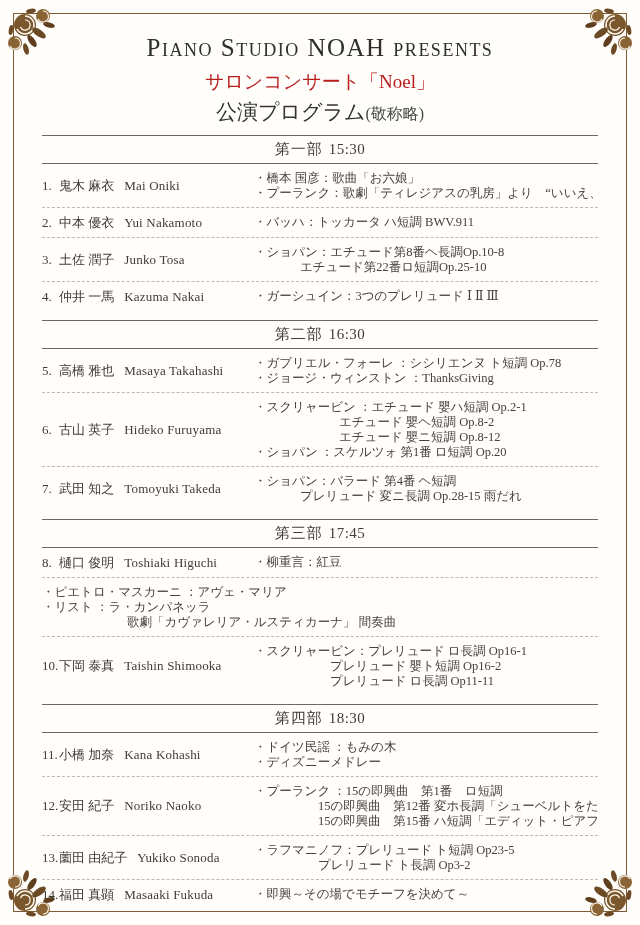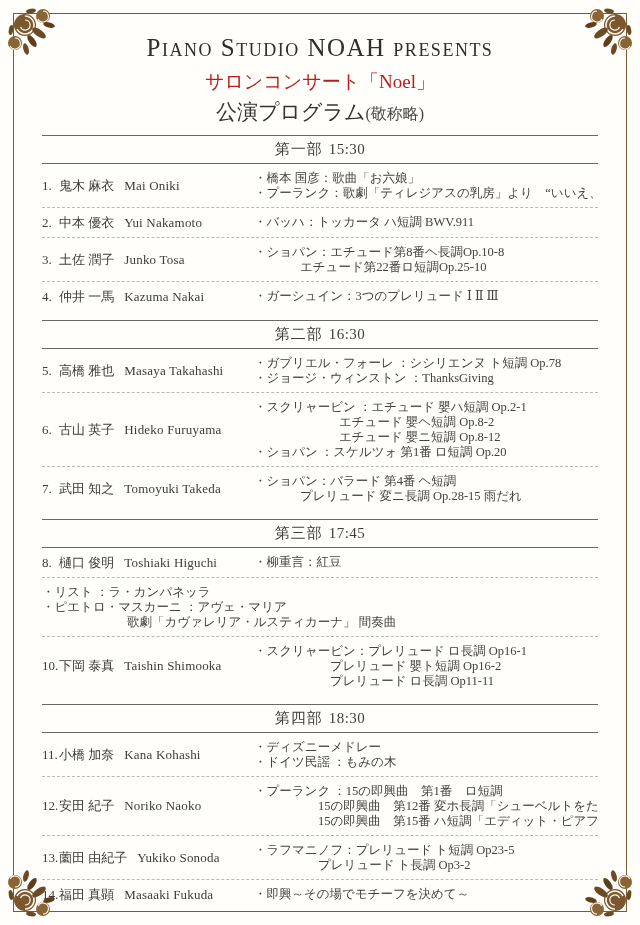--- a/index.html
+++ b/index.html
@@ -163,44 +163,44 @@
     </div>
     <div class="rows">
       <div class="perf">
         <div class="who"><span class="num">8.</span><span class="jp">樋口 俊明</span><span class="en">Toshiaki Higuchi</span></div>
         <div class="pieces">
           <div class="pline">・柳重言：紅豆</div>
         </div>
       </div>
       <div class="perf">
         <div class="pieces">
+          <div class="pline">・ピエトロ・マスカーニ ：アヴェ・マリア</div>
           <div class="pline">・リスト ：ラ・カンパネッラ</div>
-          <div class="pline">・ピエトロ・マスカーニ ：アヴェ・マリア</div>
           <div class="pline ind-d">歌劇「カヴァレリア・ルスティカーナ」 間奏曲</div>
         </div>
       </div>
       <div class="perf">
         <div class="who"><span class="num">10.</span><span class="jp">下岡 泰真</span><span class="en">Taishin Shimooka</span></div>
         <div class="pieces">
           <div class="pline">・スクリャービン：プレリュード ロ長調 Op16-1</div>
           <div class="pline ind-c">プレリュード 嬰ト短調 Op16-2</div>
           <div class="pline ind-c">プレリュード ロ長調 Op11-11</div>
         </div>
       </div>
     </div>
 
     <div class="band">
       <span>第四部</span><span class="time">18:30</span>
     </div>
     <div class="rows">
       <div class="perf">
         <div class="who"><span class="num">11.</span><span class="jp">小橋 加奈</span><span class="en">Kana Kohashi</span></div>
         <div class="pieces">
+          <div class="pline">・ドイツ民謡 ：もみの木</div>
           <div class="pline">・ディズニーメドレー</div>
-          <div class="pline">・ドイツ民謡 ：もみの木</div>
         </div>
       </div>
       <div class="perf">
         <div class="who"><span class="num">12.</span><span class="jp">安田 紀子</span><span class="en">Noriko Naoko</span></div>
         <div class="pieces">
           <div class="pline">・プーランク ：15の即興曲　第1番　ロ短調</div>
           <div class="pline ind-b">15の即興曲　第12番 変ホ長調「シューベルトをたたえて」</div>
           <div class="pline ind-b">15の即興曲　第15番 ハ短調「エディット・ピアフをたたえて」</div>
         </div>
       </div>

